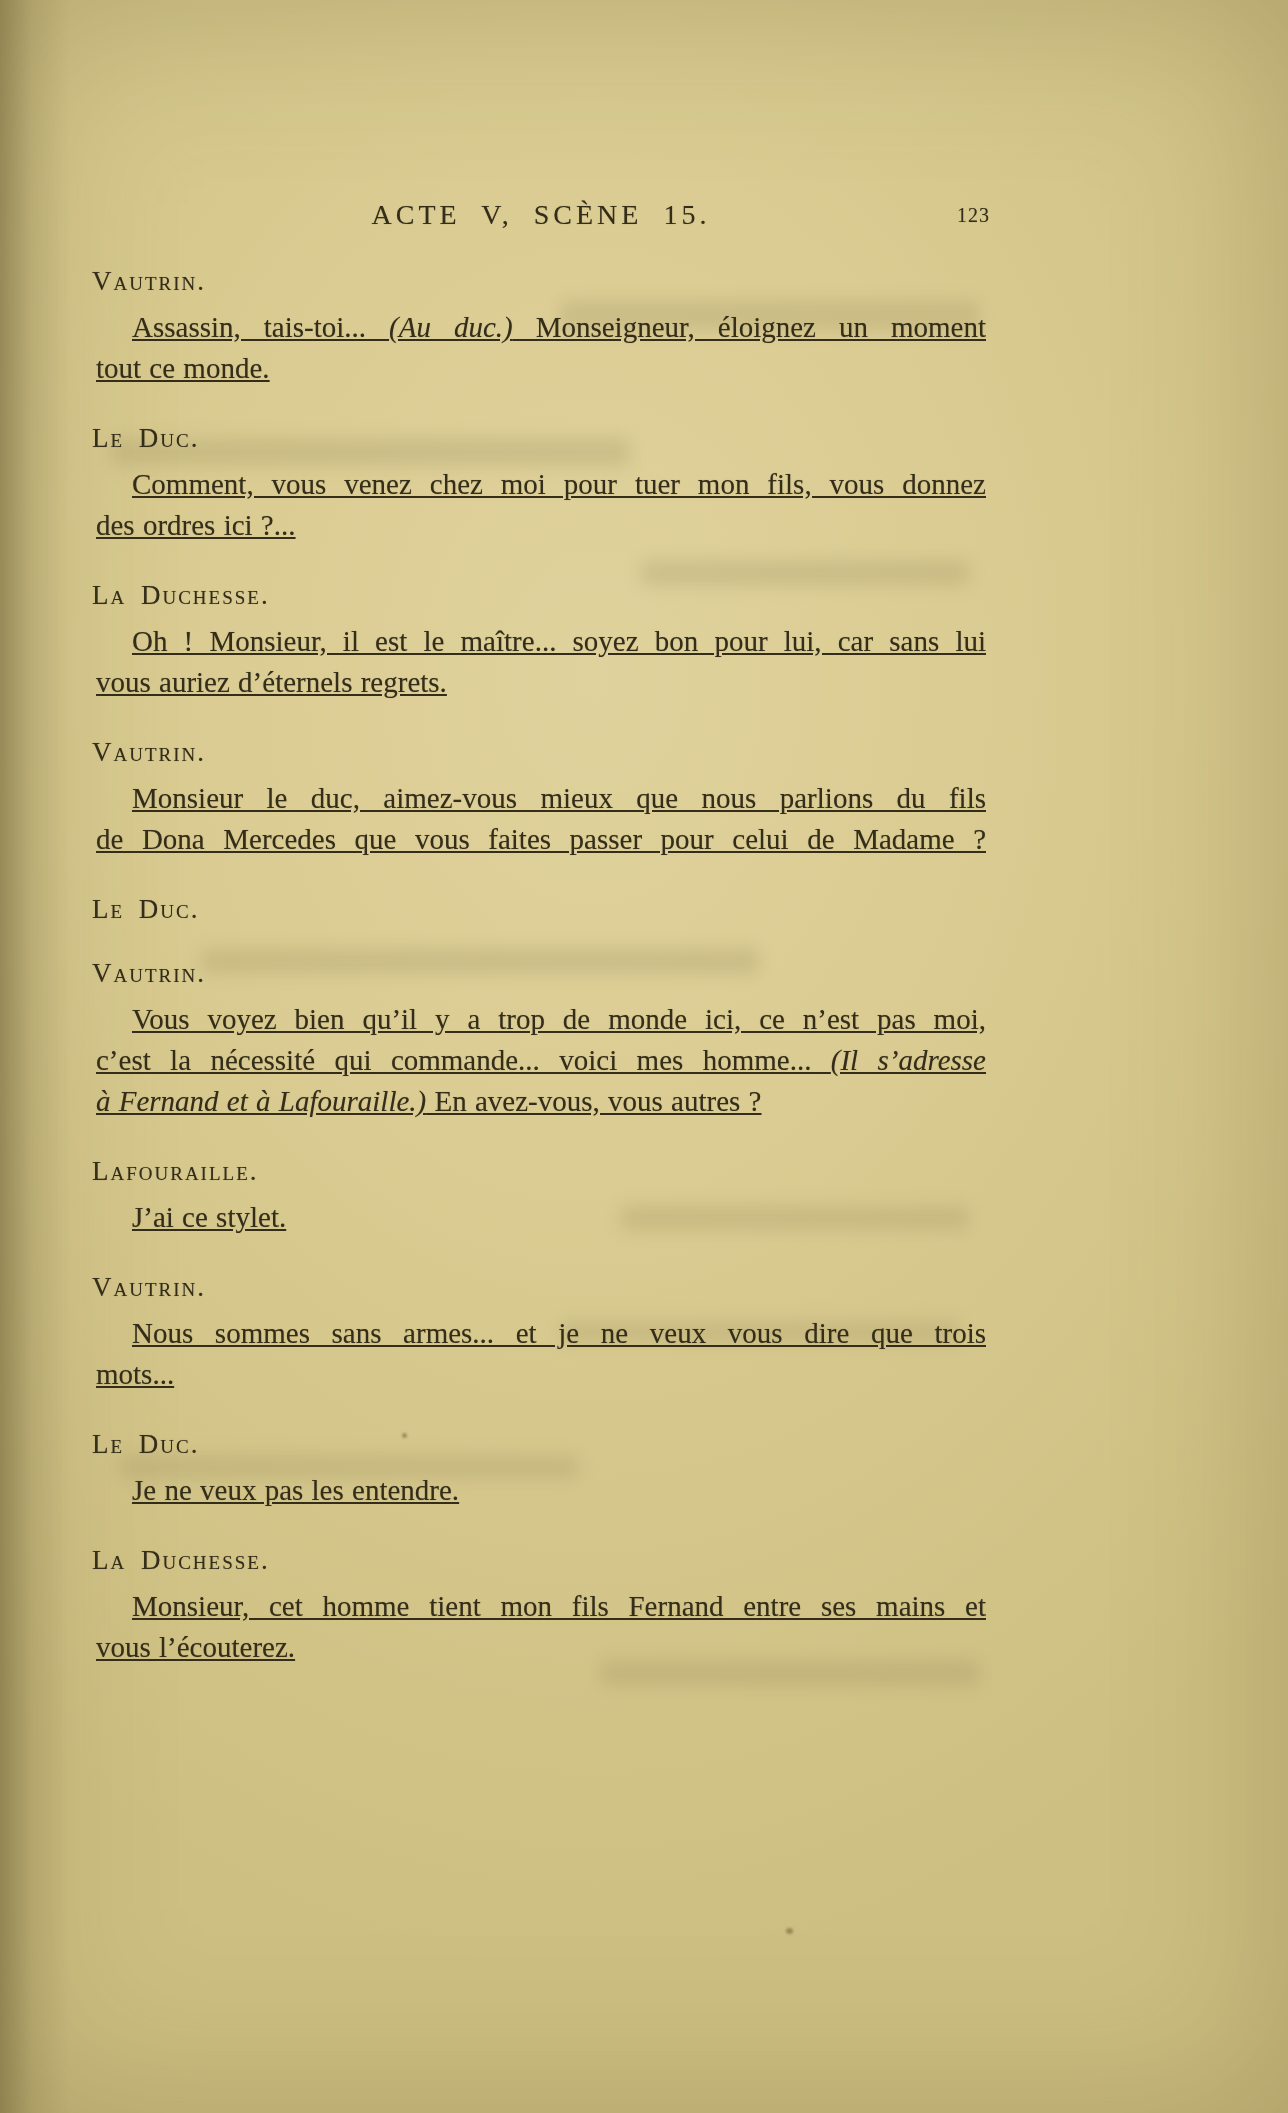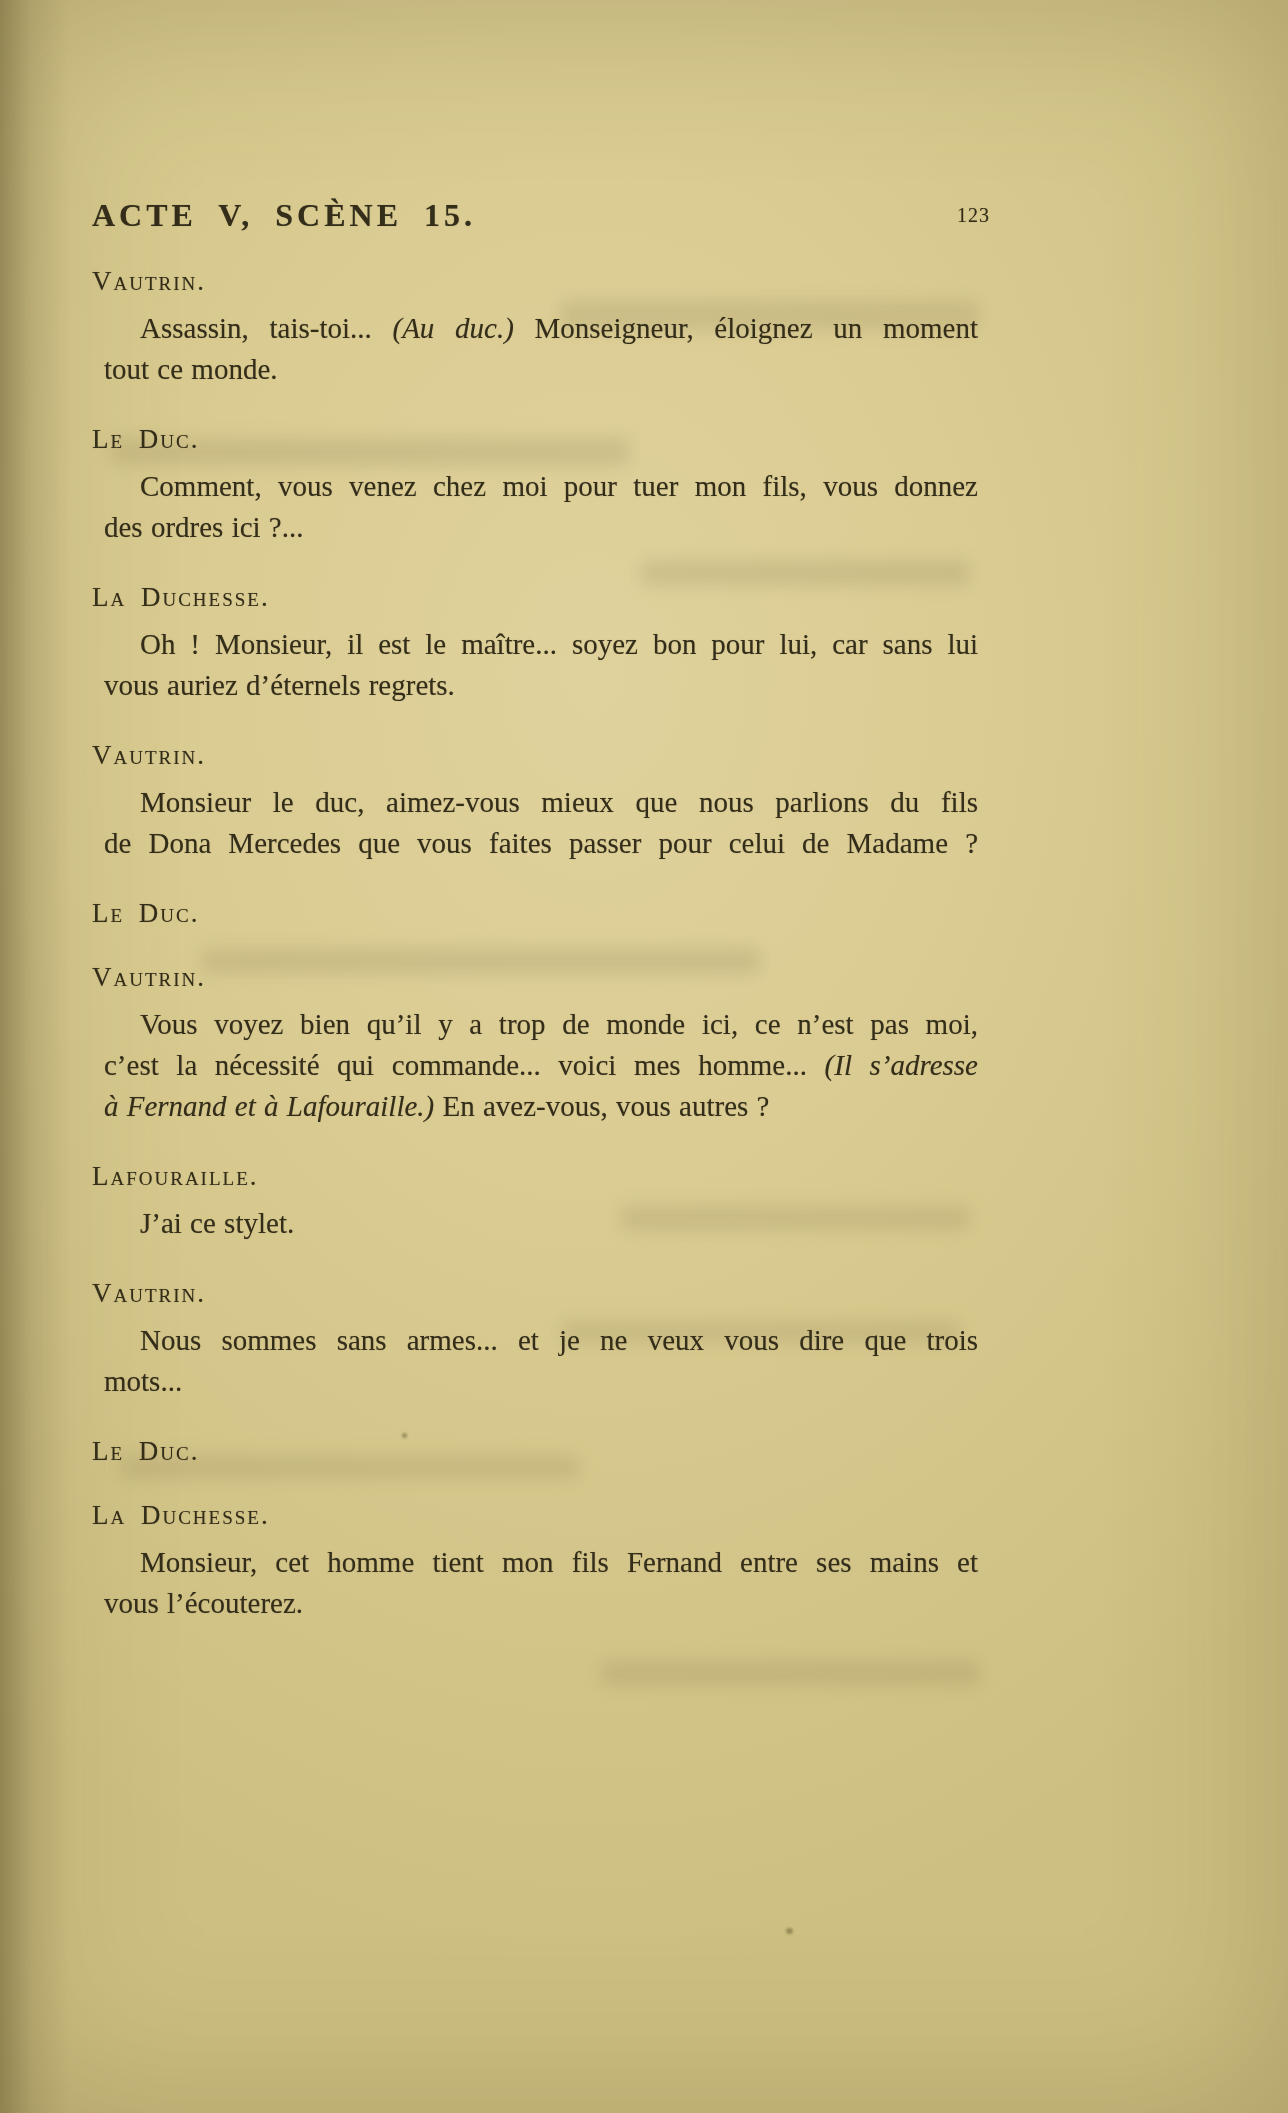--- a/index.html
+++ b/index.html
@@ -46,45 +46,44 @@
     padding-top: 198px;
     text-shadow: 0 0 1px rgba(51,45,26,0.35);
   }
 
   .page-head {
     position: relative;
     height: 34px;
     line-height: 34px;
   }
   .running-title {
-    text-align: left;
-    font-size: 32px;
+    text-align: center;
+    font-size: 28px;
     letter-spacing: 4px;
     word-spacing: 10px;
-    font-weight: bold;
   }
   .page-number {
     position: absolute;
     right: 0; top: 0;
     font-size: 20px;
     letter-spacing: 1px;
   }
 
   .speaker {
     margin-top: 34px;
     margin-bottom: 11px;
     line-height: 30px;
     font-size: 27px;
     font-variant: small-caps;
     letter-spacing: 2px;
     word-spacing: 6px;
     text-align: left;
   }
 
-  .speech { margin: 12px; }
+  .speech { margin: 4px; text-decoration: underline; }
   .line {
     font-size: 29px;
     line-height: 41px;
     word-spacing: 1px;
     white-space: normal;
   }
   .line.j { text-align: justify; text-align-last: justify; }
   .line.first { text-indent: 36px; }
   .it { font-style: italic; }
 </style>
@@ -166,20 +165,23 @@
   <div class="entry">
     <div class="speaker">Vautrin.</div>
     <div class="speech">
       <div class="line j first"><span>Nous sommes sans armes... et je ne veux vous dire que trois</span></div>
       <div class="line"><span>mots...</span></div>
     </div>
   </div>
 
   <div class="entry">
     <div class="speaker">Le Duc.</div>
+    <div class="speech">
+      <div class="line first"><span>Je ne veux pas les entendre.</span></div>
+    </div>
   </div>
 
   <div class="entry">
     <div class="speaker">La Duchesse.</div>
     <div class="speech">
       <div class="line j first"><span>Monsieur, cet homme tient mon fils Fernand entre ses mains et</span></div>
       <div class="line"><span>vous l’écouterez.</span></div>
     </div>
   </div>
 

